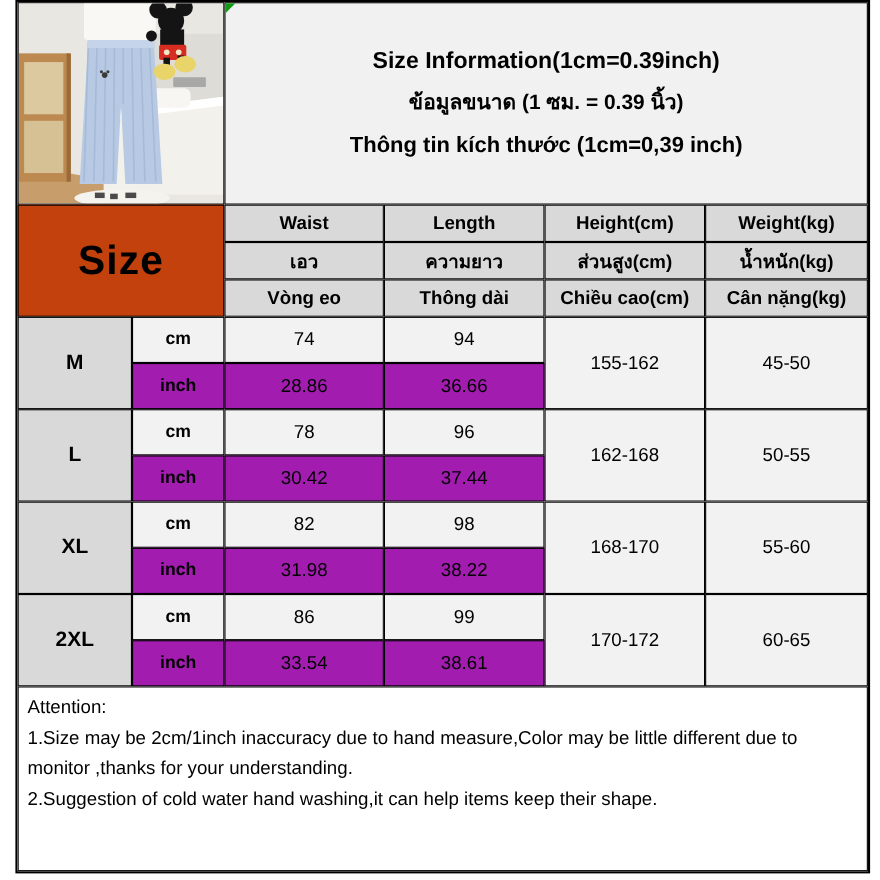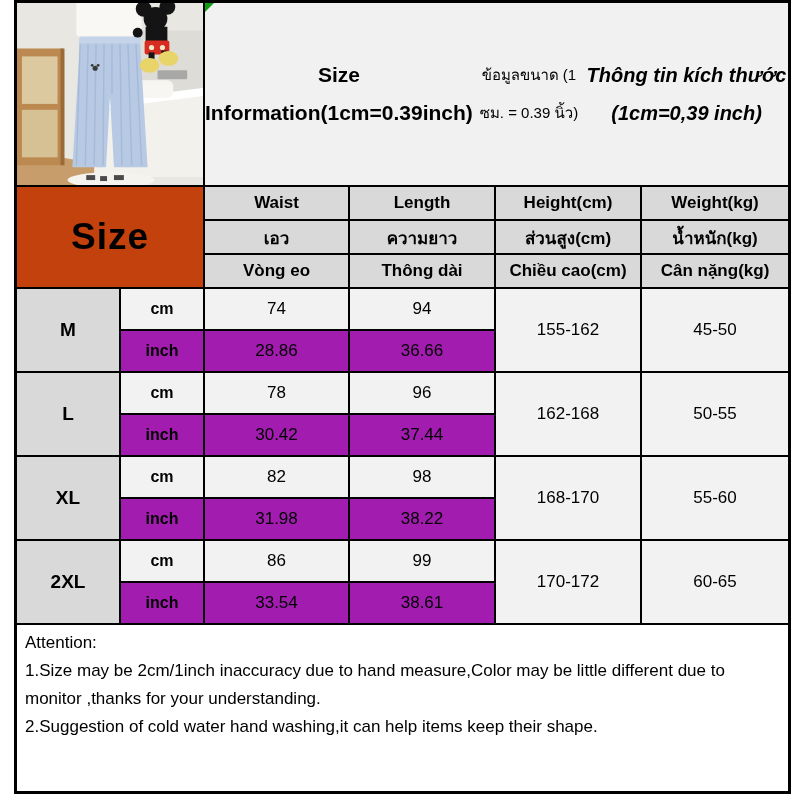--- a/index.html
+++ b/index.html
@@ -13,25 +13,25 @@
   .cell{border:1px solid #000;display:flex;align-items:center;justify-content:center;
         box-sizing:border-box;overflow:hidden;}
   .hdr{background:#d9d9d9;font-weight:bold;font-size:17px;}
   .lt{background:#f2f2f2;}
   .wh{background:#a21caf;}
   .val{font-size:17px;}
   .unit{font-weight:bold;font-size:16px;}
   .size-label{background:#d9d9d9;font-weight:bold;font-size:19px;}
   .corner{background:#c2410c;}
   .corner span{font-weight:bold;font-size:37px;letter-spacing:1px;}
-  .title-cell{background:#f1f1f1;position:relative;flex-direction:row;
+  .title-cell{background:#f1f1f1;position:relative;flex-direction:column;
               justify-content:center;text-align:center;line-height:38px;}
   .title-l1{font-weight:bold;font-size:21px;}
-  .title-l2{font-weight:normal;font-size:15px;}
-  .title-l3{font-weight:bold;font-size:20px;font-style:italic;}
+  .title-l2{font-weight:bold;font-size:19px;}
+  .title-l3{font-weight:bold;font-size:20px;}
   .flag{position:absolute;left:0;top:0;width:0;height:0;
         border-top:9px solid #0f9b0f;border-right:9px solid transparent;}
   .photo-cell{padding:0;background:#e9e7e2;}
   .photo-cell svg{display:block;width:100%;height:100%;}
   .attention{grid-area:13/1/14/7;background:#fff;flex-direction:column;
              align-items:flex-start;justify-content:flex-start;
              padding:4px 8px;font-size:17px;line-height:28px;text-align:left;}
 </style>
 </head>
 <body>

